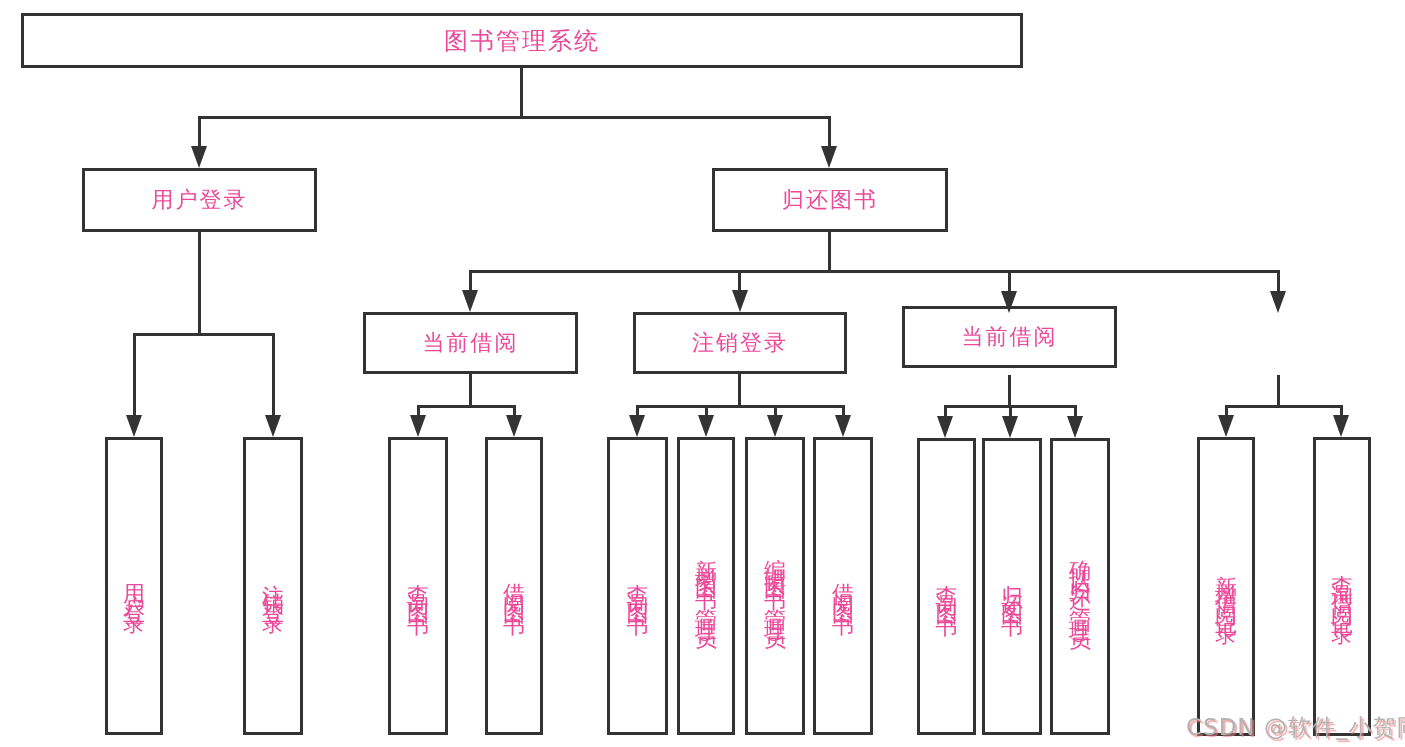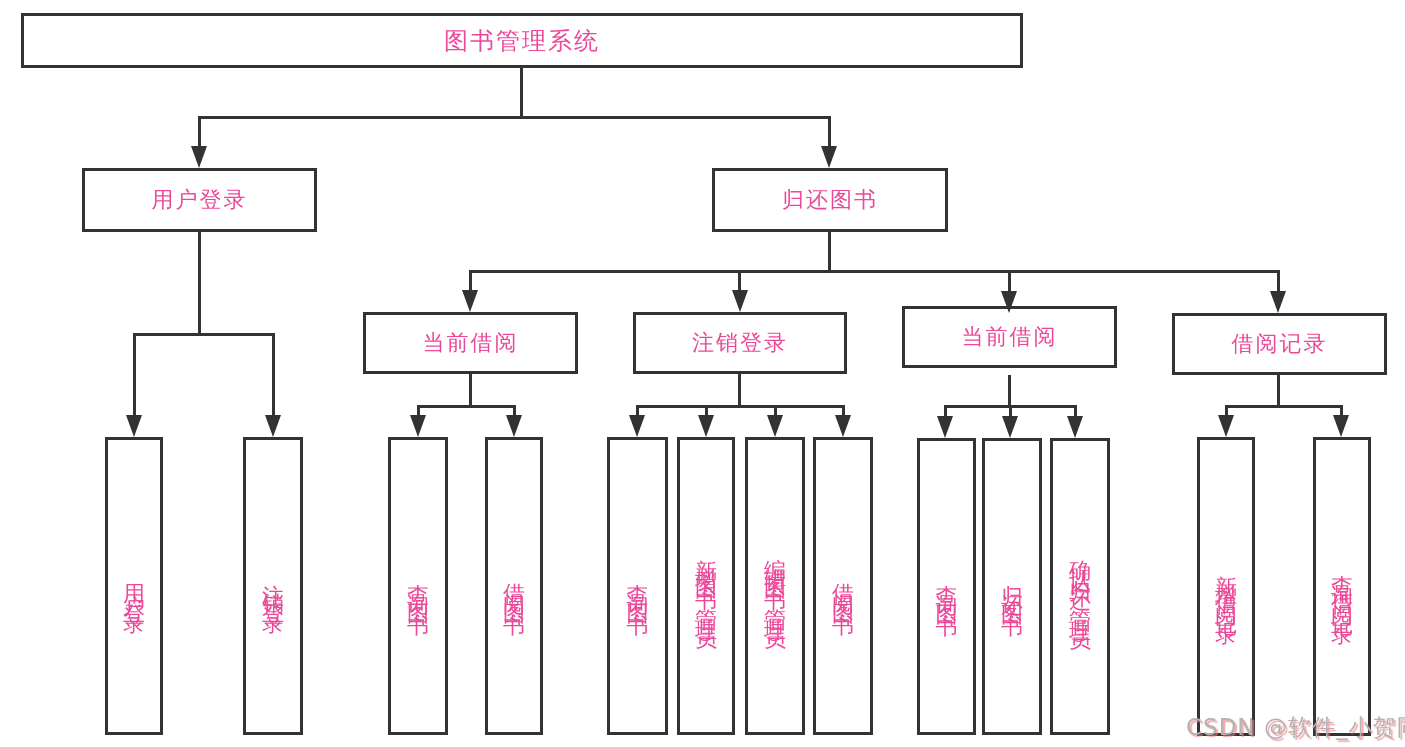--- a/index.html
+++ b/index.html
@@ -55,21 +55,20 @@
 <body>
 
 <div id="canvas">
   <div class="watermark">CSDN @软件_小贺同学</div>
 <div class="node" style="left: 21px; top: 13px; width: 1002px; height: 55px; font-size: 24px;">图书管理系统</div>
     <div class="node" style="left: 82px; top: 168px; width: 235px; height: 64px; font-size: 22px;">用户登录</div>
     <div class="node" style="left: 712px; top: 168px; width: 236px; height: 64px; font-size: 22px;">归还图书</div>
     <div class="node" style="left: 363px; top: 312px; width: 215px; height: 62px; font-size: 22px;">当前借阅</div>
     <div class="node" style="left: 633px; top: 312px; width: 214px; height: 62px; font-size: 22px;">注销登录</div>
     <div class="node" style="left: 902px; top: 306px; width: 215px; height: 62px; font-size: 22px;">当前借阅</div>
-    <div class="node" style="left: 1172px; top: 313px; width: 215px; height: 62px; font-size: 22px;">借阅记录</div>
     <div class="node vertical" style="left: 105px; top: 437px; width: 58px; height: 298px; font-size: 22px;">用户登录</div>
     <div class="node vertical" style="left: 243px; top: 437px; width: 60px; height: 298px; font-size: 22px;">注销登录</div>
     <div class="node vertical" style="left: 388px; top: 437px; width: 60px; height: 298px; font-size: 22px;">查询图书</div>
     <div class="node vertical" style="left: 485px; top: 437px; width: 58px; height: 298px; font-size: 22px;">借阅图书</div>
     <div class="node vertical" style="left: 607px; top: 437px; width: 61px; height: 298px; font-size: 22px;">查询图书</div>
     <div class="node vertical" style="left: 677px; top: 437px; width: 58px; height: 298px; font-size: 22px;">新增图书（管理员）</div>
     <div class="node vertical" style="left: 745px; top: 437px; width: 60px; height: 298px; font-size: 22px;">编辑图书（管理员）</div>
     <div class="node vertical" style="left: 813px; top: 437px; width: 60px; height: 298px; font-size: 22px;">借阅图书</div>
     <div class="node vertical" style="left: 917px; top: 438px; width: 59px; height: 297px; font-size: 22px;">查询图书</div>
     <div class="node vertical" style="left: 982px; top: 438px; width: 60px; height: 297px; font-size: 22px;">归还图书</div>

